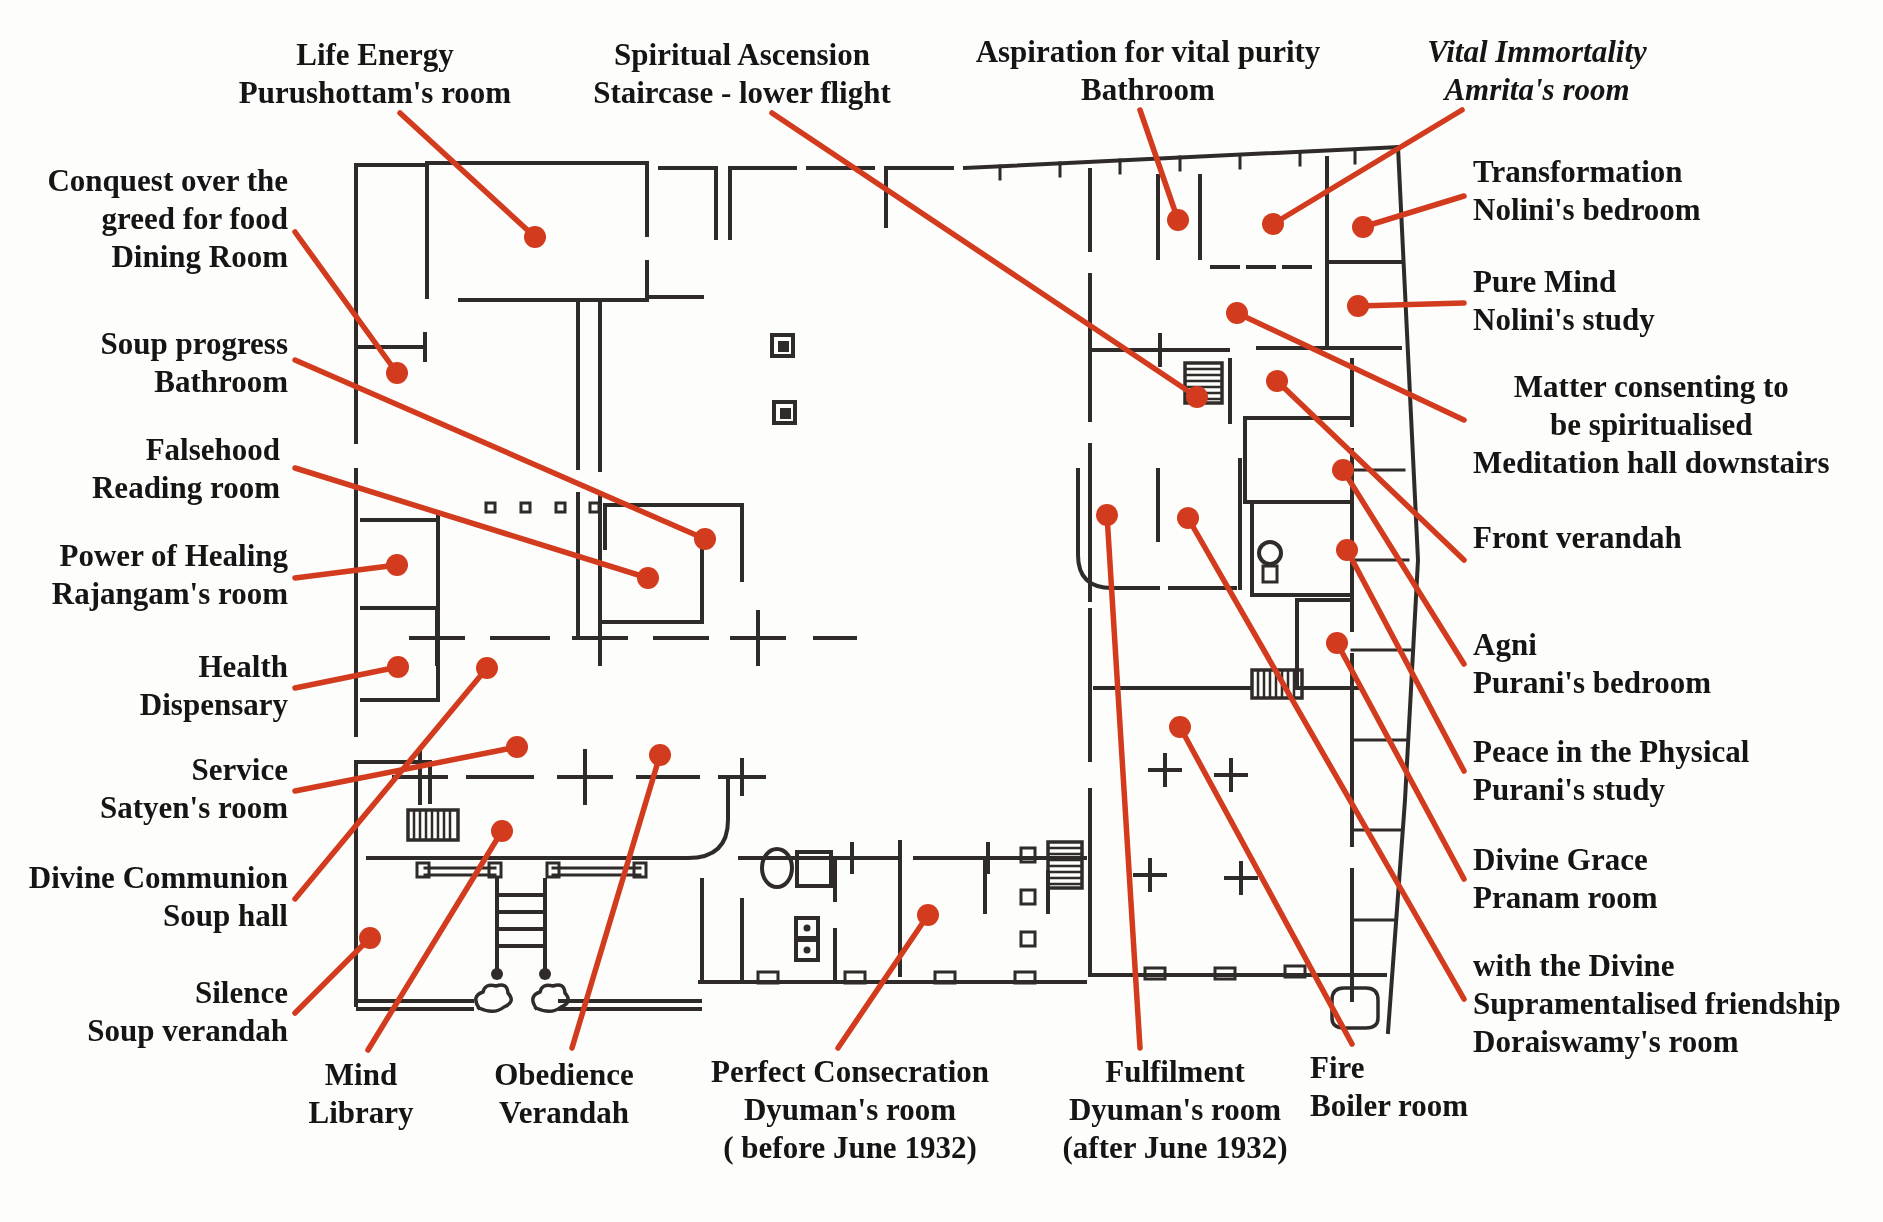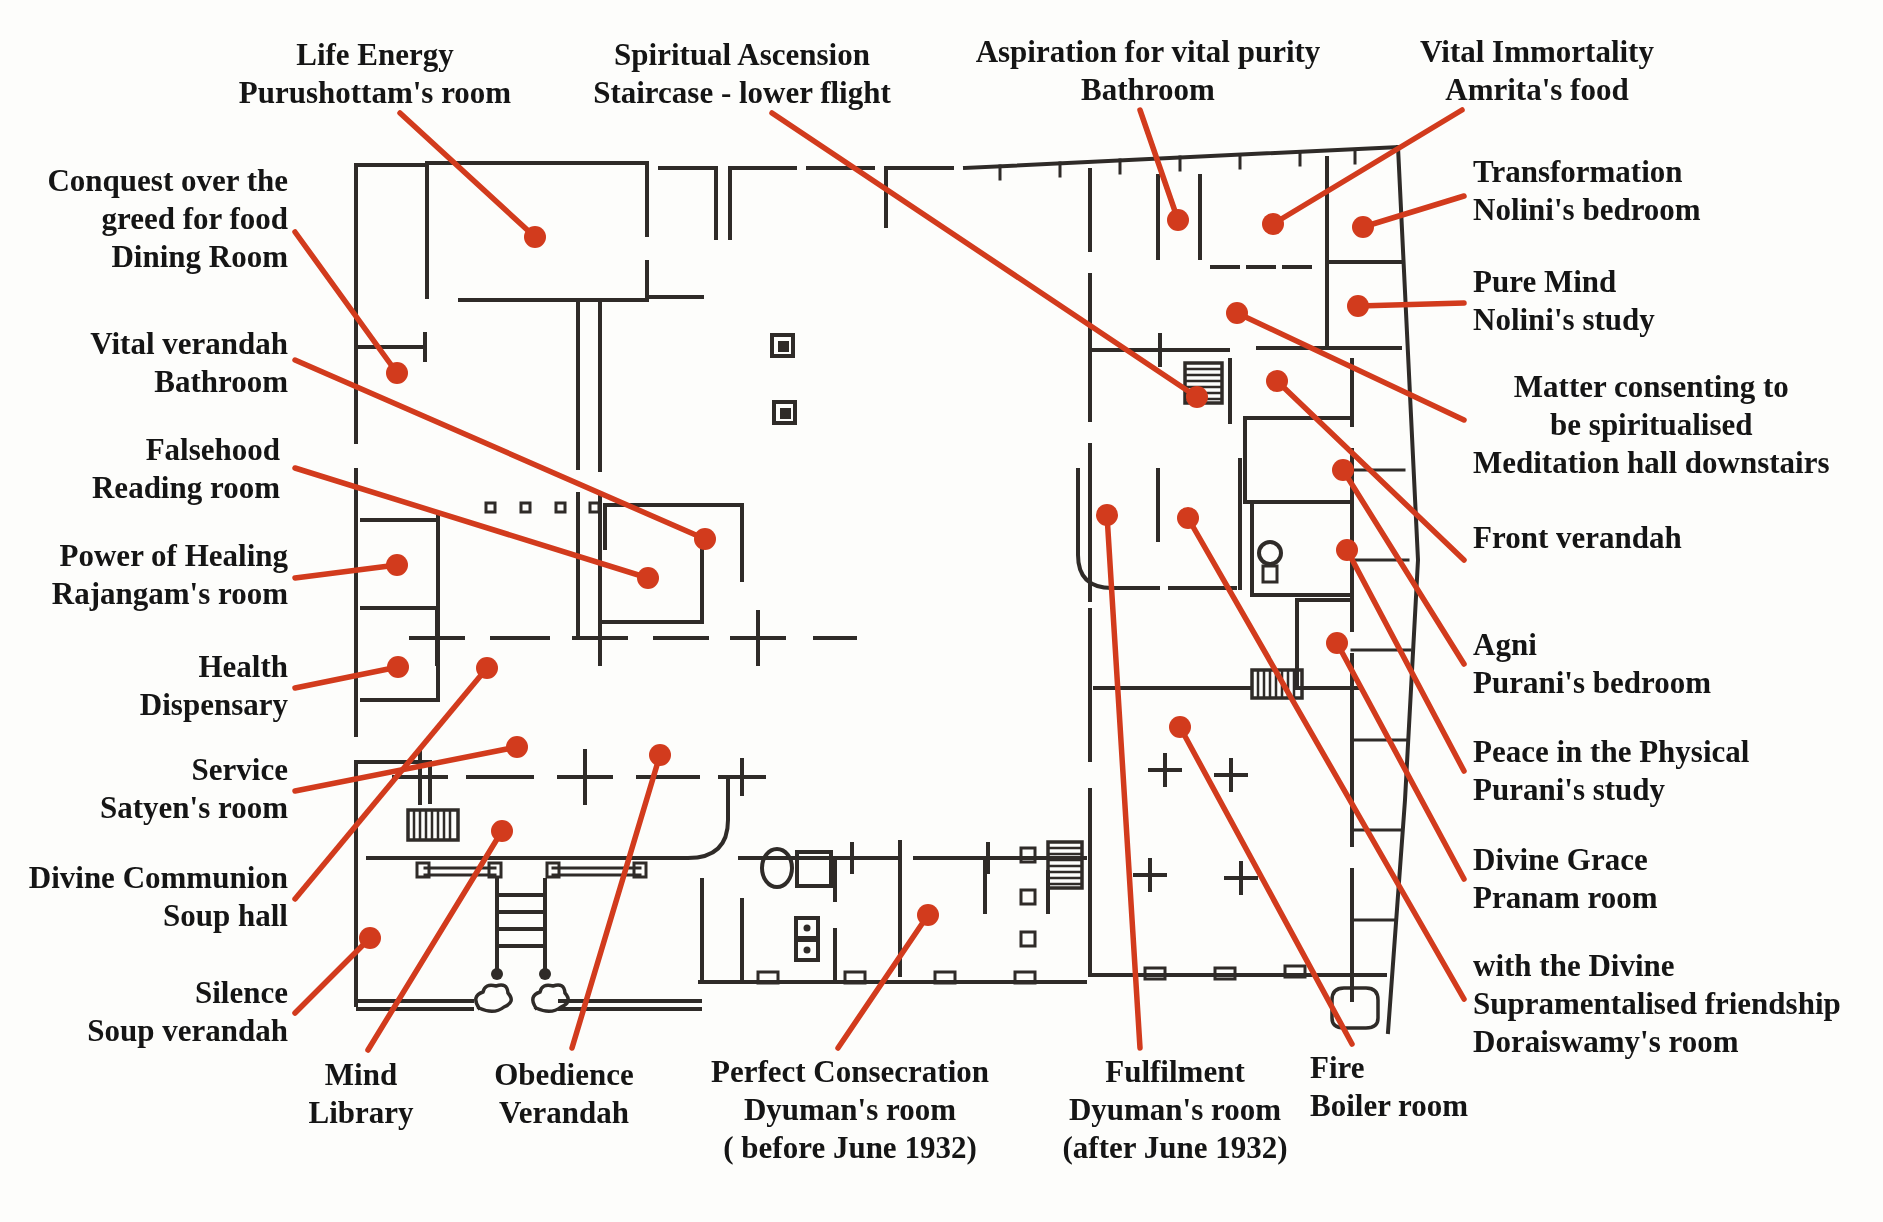--- a/index.html
+++ b/index.html
@@ -203,23 +203,23 @@
         <div>Purushottam's room</div>
       </div>
       <div class="label center" style="left: 742px; top: 36px;">
         <div>Spiritual Ascension</div>
         <div>Staircase - lower flight</div>
       </div>
       <div class="label center" style="left: 1148px; top: 33px;">
         <div>Aspiration for vital purity</div>
         <div>Bathroom</div>
       </div>
-      <div class="label center" style="left: 1537px; top: 33px;">
+      <div class="label center" style="left: 1537px; top: 33px; font-style: italic;">
         <div>Vital Immortality</div>
-        <div>Amrita's food</div>
+        <div>Amrita's room</div>
       </div>
       <div class="label left" style="left: 1473px; top: 153px;">
         <div>Transformation</div>
         <div>Nolini's bedroom</div>
       </div>
       <div class="label left" style="left: 1473px; top: 263px;">
         <div>Pure Mind</div>
         <div>Nolini's study</div>
       </div>
       <div class="label left" style="left: 1473px; top: 368px; text-align: center;">
@@ -246,21 +246,21 @@
         <div>with the Divine</div>
         <div>Supramentalised friendship</div>
         <div>Doraiswamy's room</div>
       </div>
       <div class="label right" style="left: 288px; top: 162px;">
         <div>Conquest over the</div>
         <div>greed for food</div>
         <div>Dining Room</div>
       </div>
       <div class="label right" style="left: 288px; top: 325px;">
-        <div>Vital verandah</div>
+        <div>Soup progress</div>
         <div>Bathroom</div>
       </div>
       <div class="label right" style="left: 280px; top: 431px;">
         <div>Falsehood</div>
         <div>Reading room</div>
       </div>
       <div class="label right" style="left: 288px; top: 537px;">
         <div>Power of Healing</div>
         <div>Rajangam's room</div>
       </div>

